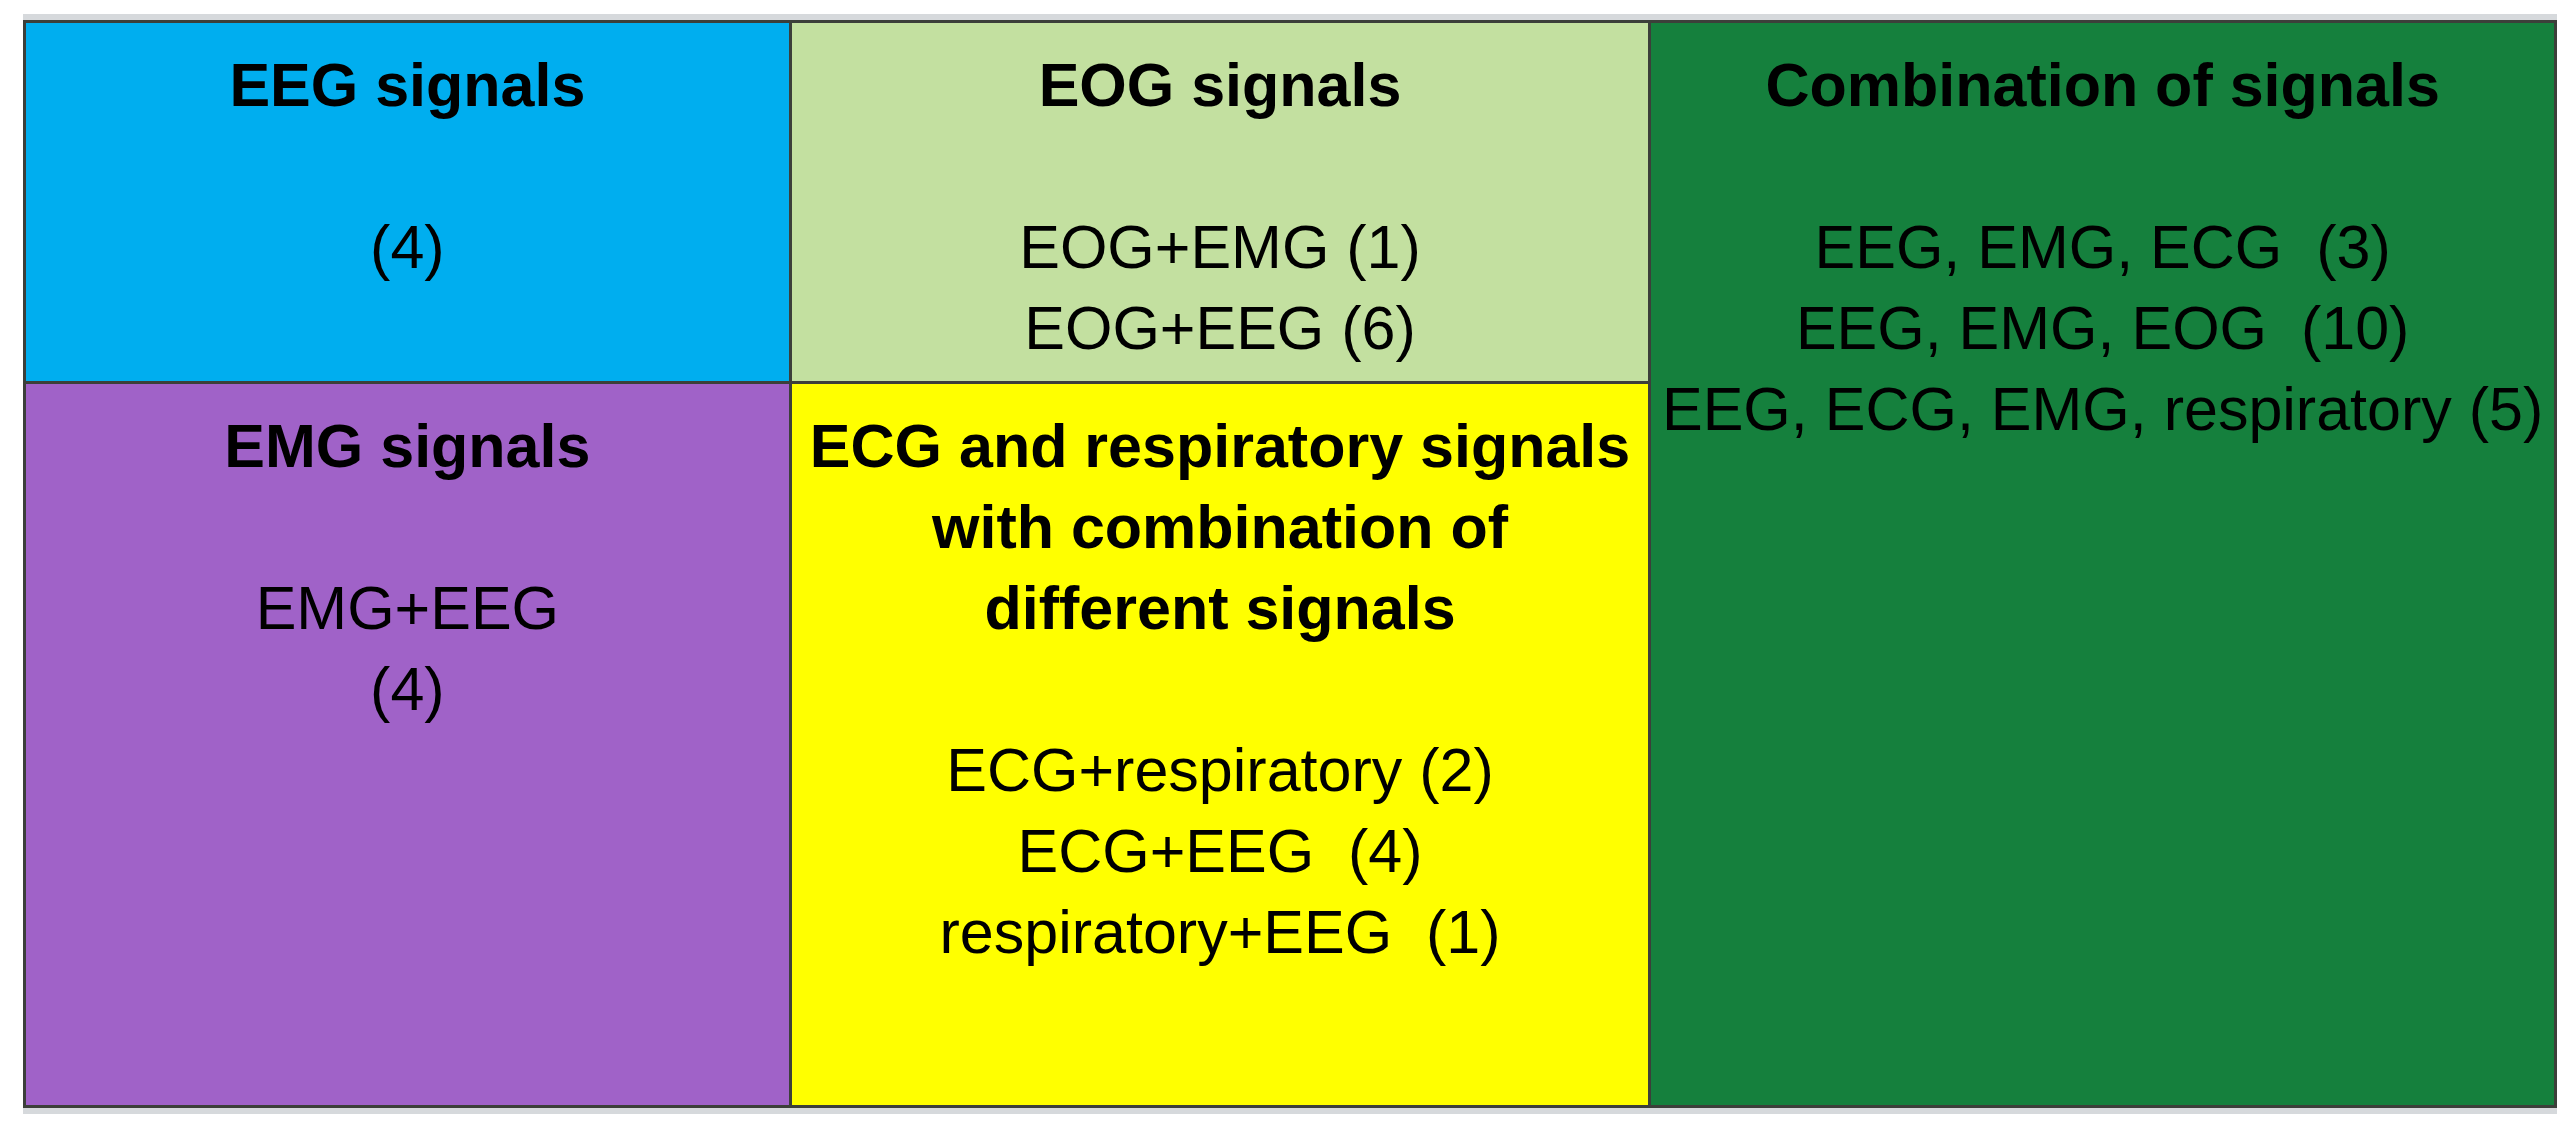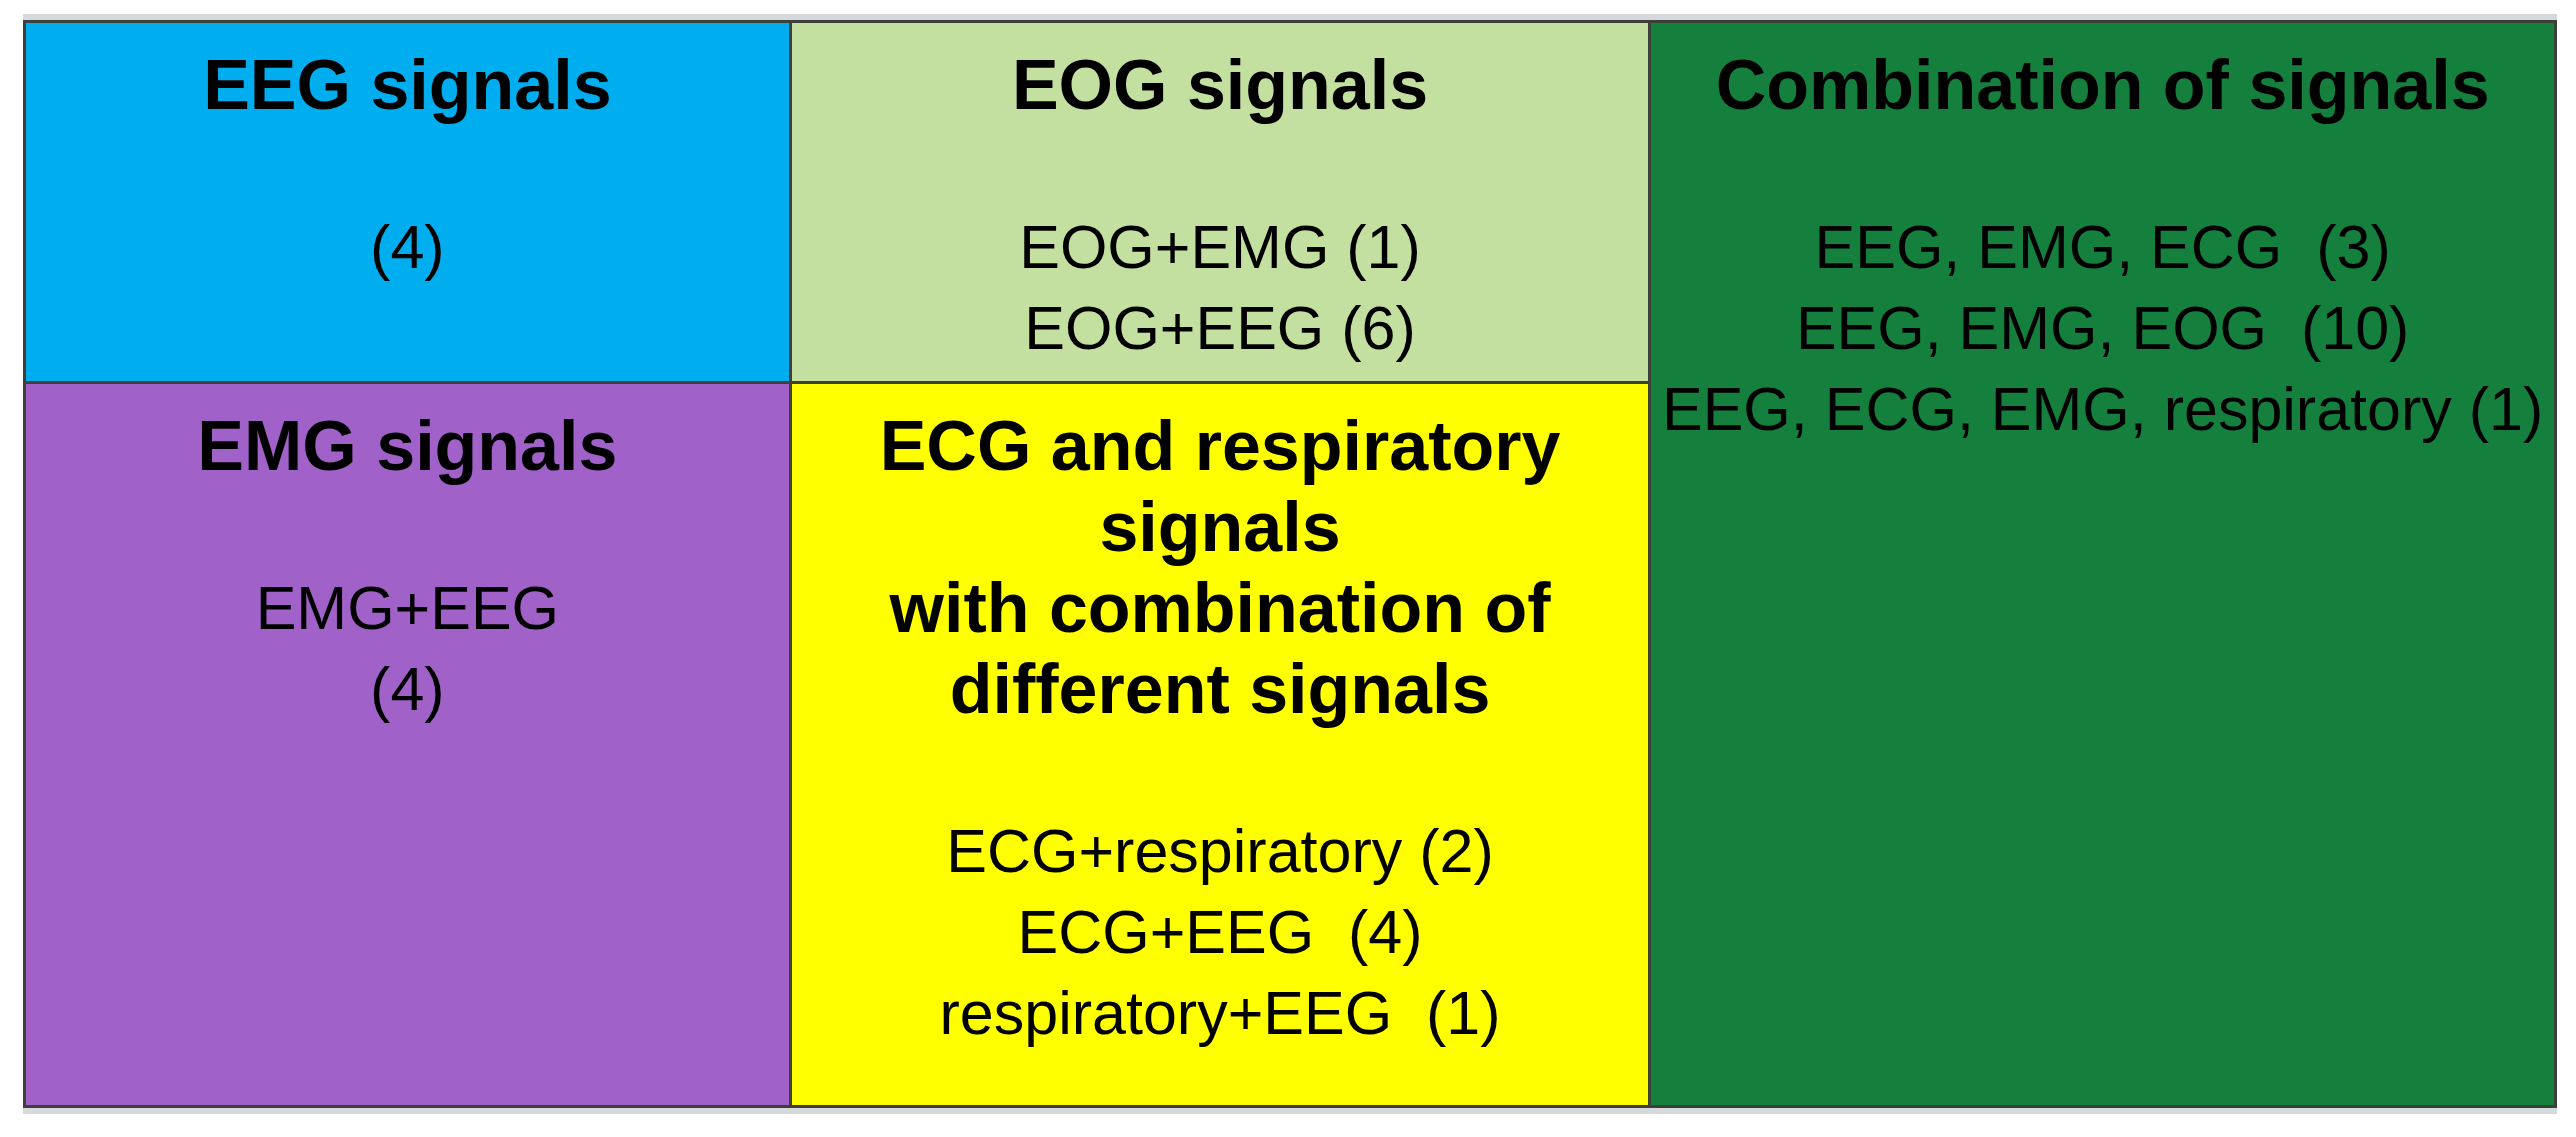--- a/index.html
+++ b/index.html
@@ -45,21 +45,21 @@
     padding-top:22px;
     overflow:hidden;
   }
   .cell-eeg{ grid-column:1; grid-row:1; border-right:3.4px solid var(--border); border-bottom:3.4px solid var(--border); }
   .cell-eog{ grid-column:2; grid-row:1; border-right:3.4px solid var(--border); border-bottom:3.4px solid var(--border); }
   .cell-combination{ grid-column:3; grid-row:1 / span 2; }
   .cell-emg{ grid-column:1; grid-row:2; border-right:3.4px solid var(--border); }
   .cell-ecg{ grid-column:2; grid-row:2; border-right:3.4px solid var(--border); }
   .hdr{
     font-weight:bold;
-    font-size:70px;
+    font-size:61px;
     line-height:81px;
     white-space:pre-wrap;
   }
   .body{
     margin-top:81px;
   }
   .line{
     font-size:61px;
     line-height:81px;
     white-space:pre-wrap;
@@ -85,21 +85,21 @@
           <div class="line">EOG+EMG (1)</div>
           <div class="line">EOG+EEG (6)</div>
         </div>
       </div>
 
       <div class="cell cell-combination" style="background-color: #15803d;">
         <div class="hdr">Combination of signals</div>
         <div class="body">
           <div class="line">EEG, EMG, ECG  (3)</div>
           <div class="line">EEG, EMG, EOG  (10)</div>
-          <div class="line">EEG, ECG, EMG, respiratory (1)</div>
+          <div class="line">EEG, ECG, EMG, respiratory (5)</div>
         </div>
       </div>
 
       <div class="cell cell-emg" style="background-color: rgb(160, 98, 200); align-items: center;">
         <div class="hdr">EMG signals</div>
         <div class="body">
           <div class="line">EMG+EEG</div>
           <div class="line">(4)</div>
         </div>
       </div>

